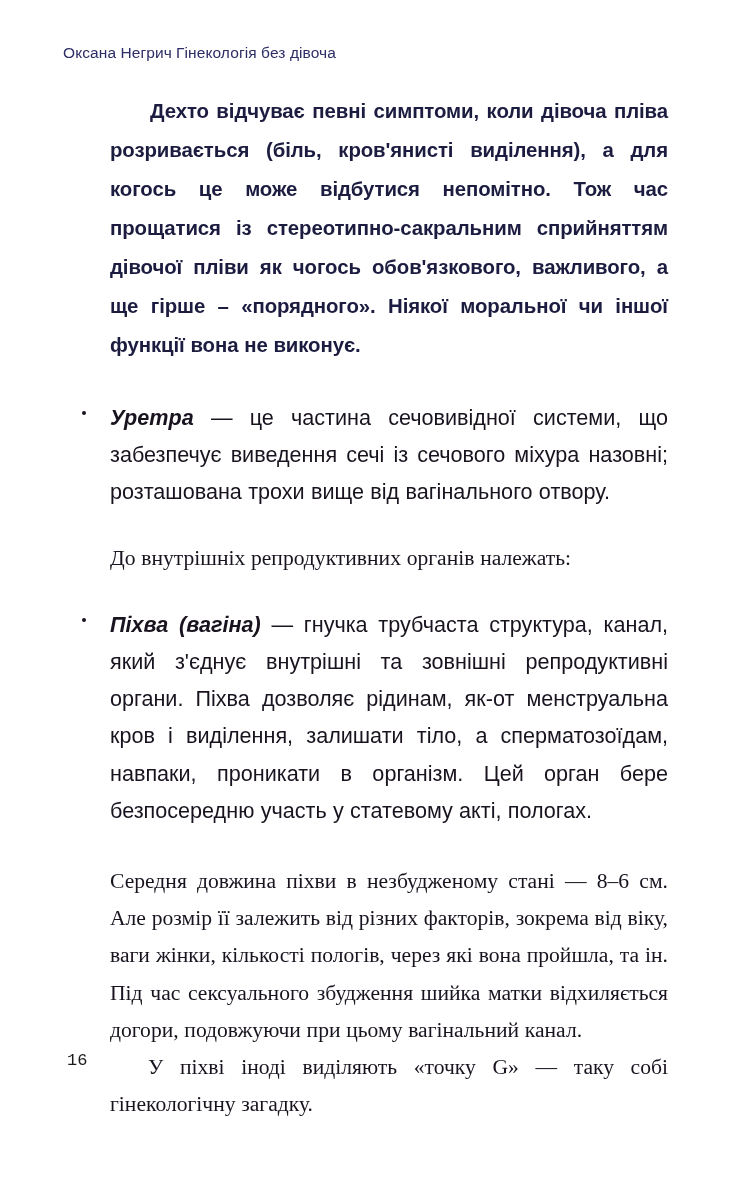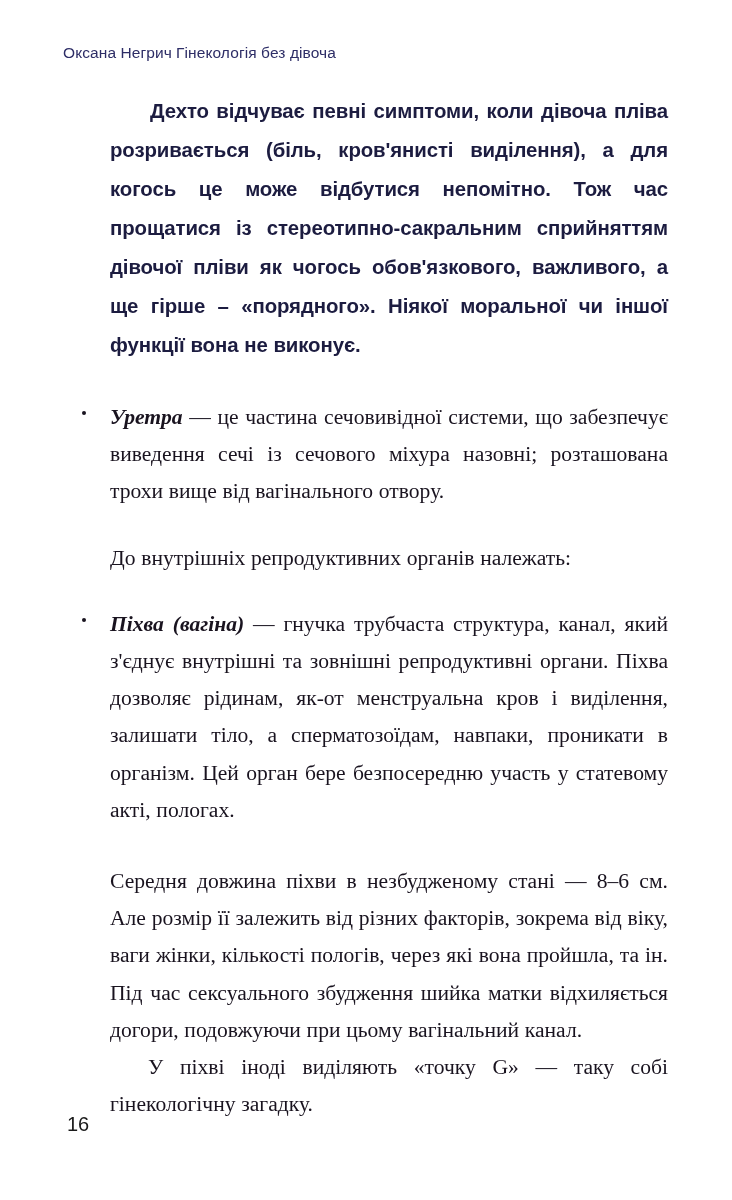--- a/index.html
+++ b/index.html
@@ -83,44 +83,44 @@
     position: absolute;
     left: -28px;
     top: 12px;
     width: 4px;
     height: 4px;
     border-radius: 50%;
     background: #19131f;
   }
   .bullet-item .bullet-text {
     display: block;
-    font-family: Liberation Serif, serif;
+    font-family: Liberation Sans, sans-serif;
     font-size: 21.6px;
     line-height: 37.2px;
     color: #19131f;
     text-align: justify;
     text-align-last: left;
     word-spacing: 0.3px;
   }
   .lead-term {
     font-weight: bold;
     font-style: italic;
   }
 
   
   .gap-lg { height: 34px; }
   .gap-md { height: 29px; }
 
   
   .folio {
     position: absolute;
     left: 67px;
-    top: 1113px;
-    font-family: Liberation Sans, sans-serif;
-    font-size: 20px;
+    top: 1051px;
+    font-family: Liberation Mono, monospace;
+    font-size: 17px;
     color: #1a1a1a;
   }
 </style>
 </head>
 <body>
 
 <div class="page">
 
   <div class="running-head">
     <span class="rh-author">Оксана Негрич</span><span class="rh-title">Гінекологія без дівоча</span>

